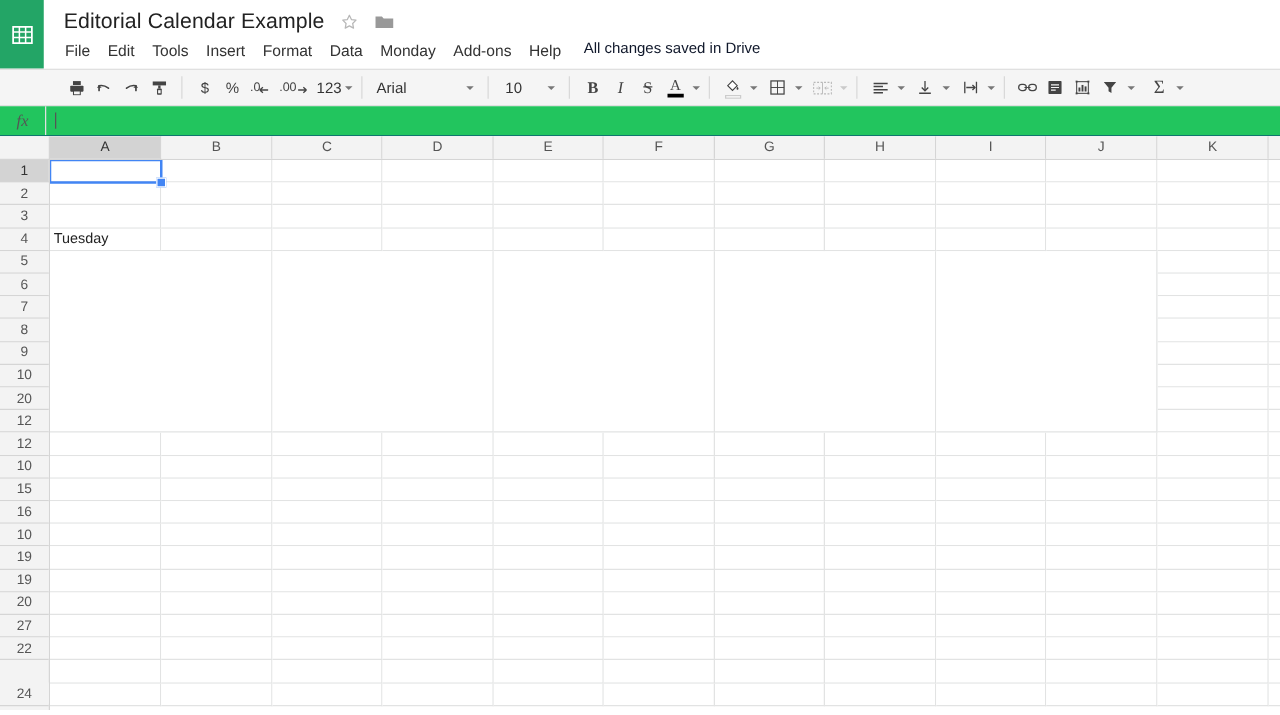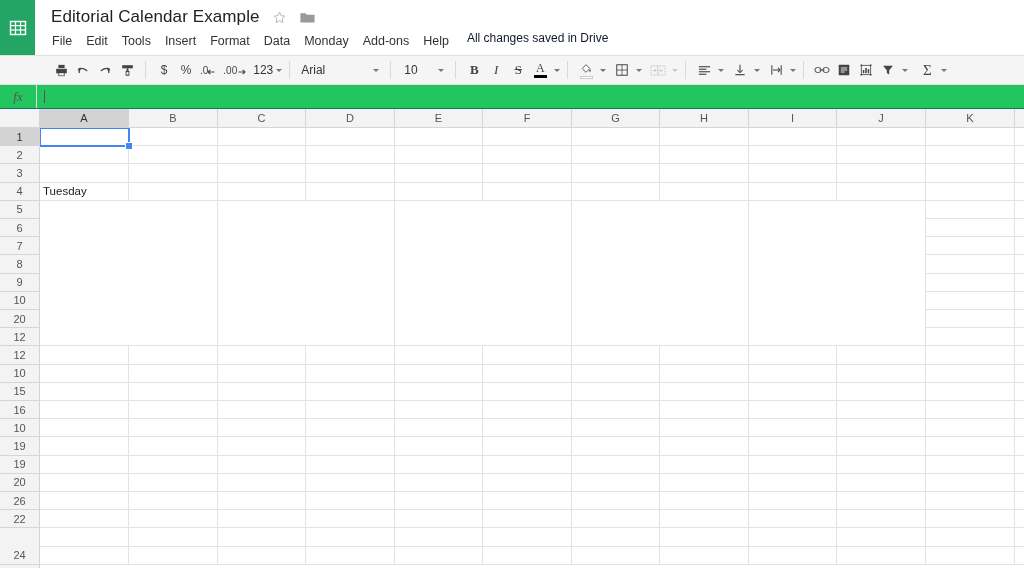--- a/index.html
+++ b/index.html
@@ -644,21 +644,21 @@
         <div class="rowhead" style="top: 309.4px; height: 18.2px;">
           <span>19</span>
         </div>
         <div class="rowhead" style="top: 327.6px; height: 18.2px;">
           <span>19</span>
         </div>
         <div class="rowhead" style="top: 345.8px; height: 18.2px;">
           <span>20</span>
         </div>
         <div class="rowhead" style="top: 364px; height: 18.2px;">
-          <span>26</span>
+          <span>27</span>
         </div>
         <div class="rowhead" style="top: 382.2px; height: 18.2px;">
           <span>22</span>
         </div>
         <div class="rowhead" style="top: 418px; height: 18.2px; padding-left: 17px;">
           <span>23</span>
         </div>
         <div class="rowhead" style="top: 418.6px; height: 18.2px;">
           <span>24</span>
         </div>

